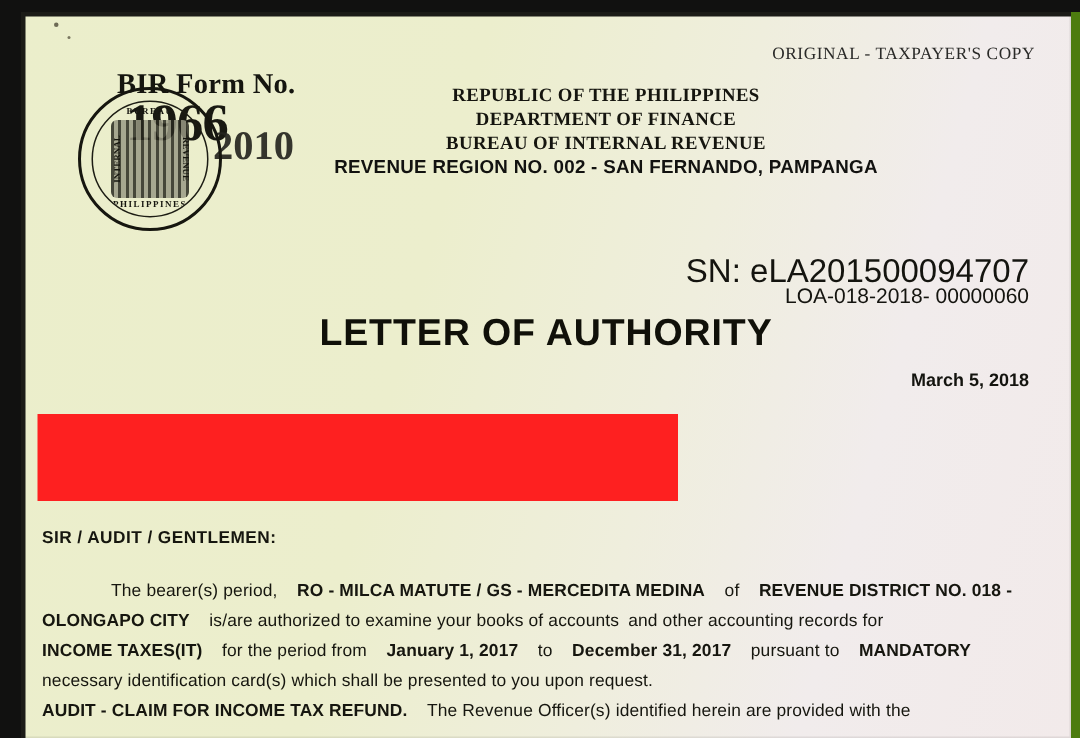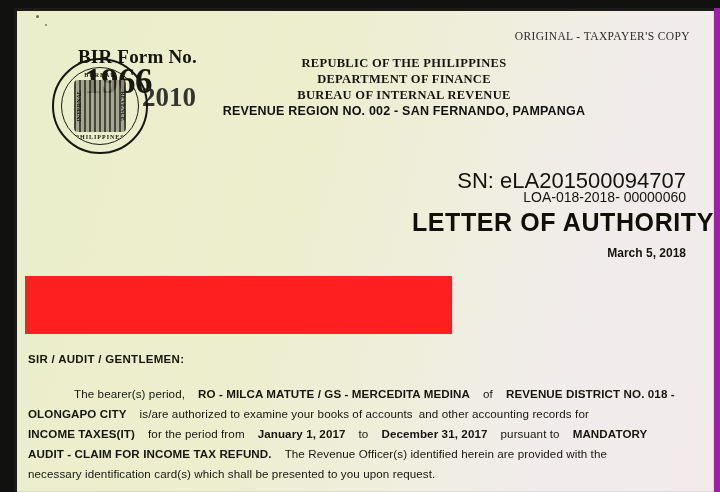--- a/index.html
+++ b/index.html
@@ -11,21 +11,21 @@
     width: 720px;
     height: 492px;
     overflow: hidden;
     font-family: "Liberation Sans", sans-serif;
   }
 
   #page {
     position: relative;
     width: 720px;
     height: 492px;
-    background: #a21caf;
+    background: #4d7c0f;
     overflow: hidden;
   }
 
   
   #sheet {
     position: absolute;
     left: 14px;
     top: 8px;
     width: 700px;
     height: 484px;
@@ -246,21 +246,21 @@
     color: #14140f;
     font-family: "Liberation Sans", sans-serif;
   }
 
   
   .doc-title {
     position: absolute;
     left: 0;
     top: 200px;
     width: 700px;
-    text-align: right;
+    text-align: center;
     font-size: 25px;
     font-weight: bold;
     letter-spacing: 0.6px;
     color: #101009;
     font-family: "Liberation Sans", sans-serif;
   }
 
   .doc-date {
     position: absolute;
     right: 28px;
@@ -355,22 +355,22 @@
     <div class="doc-date">March 5, 2018</div>
 
     <div class="redaction"></div>
 
     <div class="salutation">SIR / AUDIT / GENTLEMEN:</div>
 
     <div class="body-text">
       <span class="ln indent"><span class="thin">The bearer(s) period,</span><span class="sp2"></span><span>RO - MILCA MATUTE / GS - MERCEDITA MEDINA</span><span class="sp2"></span><span class="thin">of</span><span class="sp2"></span><span>REVENUE DISTRICT NO. 018 -</span></span>
       <span class="ln"><span>OLONGAPO CITY</span><span class="sp2"></span><span class="thin">is/are authorized to examine your books of accounts</span><span class="sp"></span><span class="thin">and other accounting records for</span></span>
       <span class="ln"><span>INCOME TAXES(IT)</span><span class="sp2"></span><span class="thin">for the period from</span><span class="sp2"></span><span>January 1, 2017</span><span class="sp2"></span><span class="thin">to</span><span class="sp2"></span><span>December 31, 2017</span><span class="sp2"></span><span class="thin">pursuant to</span><span class="sp2"></span><span>MANDATORY</span></span>
+      <span class="ln"><span class="thin">necessary identification card(s) which shall be presented to you upon request.</span></span>
       <span class="ln"><span>AUDIT - CLAIM FOR INCOME TAX REFUND.</span><span class="sp2"></span><span class="thin">The Revenue Officer(s) identified herein are provided with the</span></span>
-      <span class="ln"><span class="thin">necessary identification card(s) which shall be presented to you upon request.</span></span>
     </div>
 
   </div>
 
   <div id="left-dark"></div>
   <div id="top-dark"></div>
   <div id="speck1"></div>
   <div id="speck2"></div>
 </div>
 

